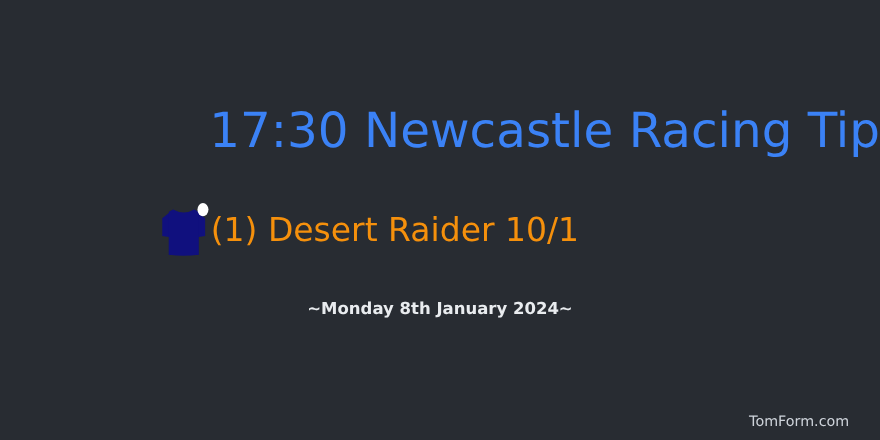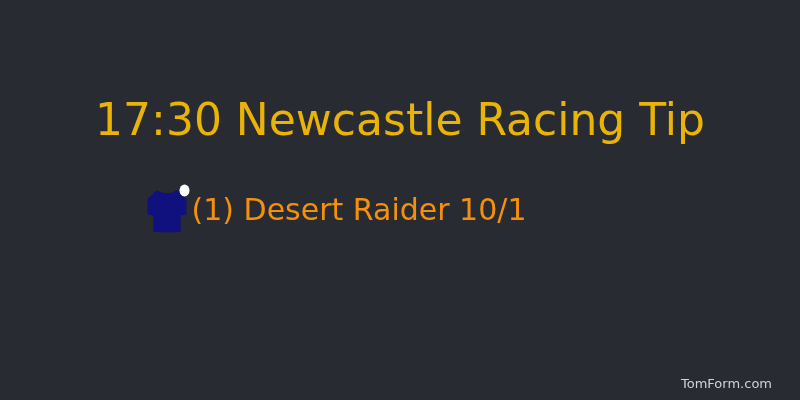--- a/index.html
+++ b/index.html
@@ -20,22 +20,22 @@
     box-sizing: border-box;
     background: #282c32;
   }
 
   
   .title {
     position: absolute;
     top: 92px;
     left: 0;
     width: 800px;
-    text-align: center;
-    color: #eab308;
+    text-align: right;
+    color: #3b82f6;
     font-family: "DejaVu Sans", sans-serif;
     font-size: 44px;
     font-weight: 400;
     letter-spacing: 0px;
     line-height: 56px;
     white-space: nowrap;
   }
 
   
   .selection-row {
@@ -104,16 +104,17 @@
 
       <path d="M30.5 6.5 L40.5 14.5 L40.5 30.5 L34.5 31.5 L34.5 47.5 L30.5 47.5 Z" fill="#10107e"></path>
 
       <path d="M11.5 6.5 Q21 12 30.5 6.5 L34.5 8.5 L34.5 47.5 Q21 49.5 7.5 47.5 L7.5 8.5 Z" fill="#10107e"></path>
 
       <ellipse cx="38.5" cy="6.5" rx="5" ry="6" fill="#ffffff"></ellipse>
     </svg>
     <div class="selection-text">(1) Desert Raider 10/1</div>
   </div>
 
+  <div class="date-line">~Monday 8th January 2024~</div>
 
   <div class="watermark">TomForm.com</div>
 
 </div>
 
 </body></html>

